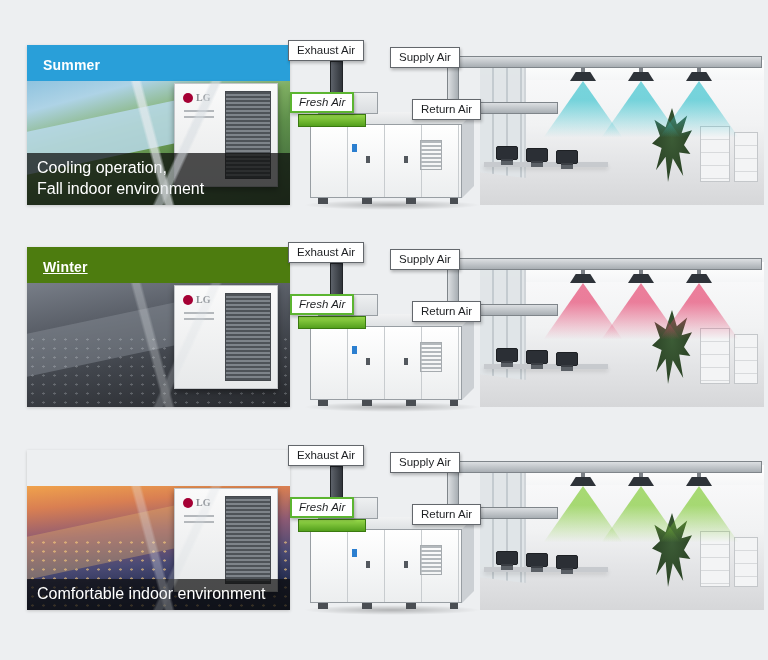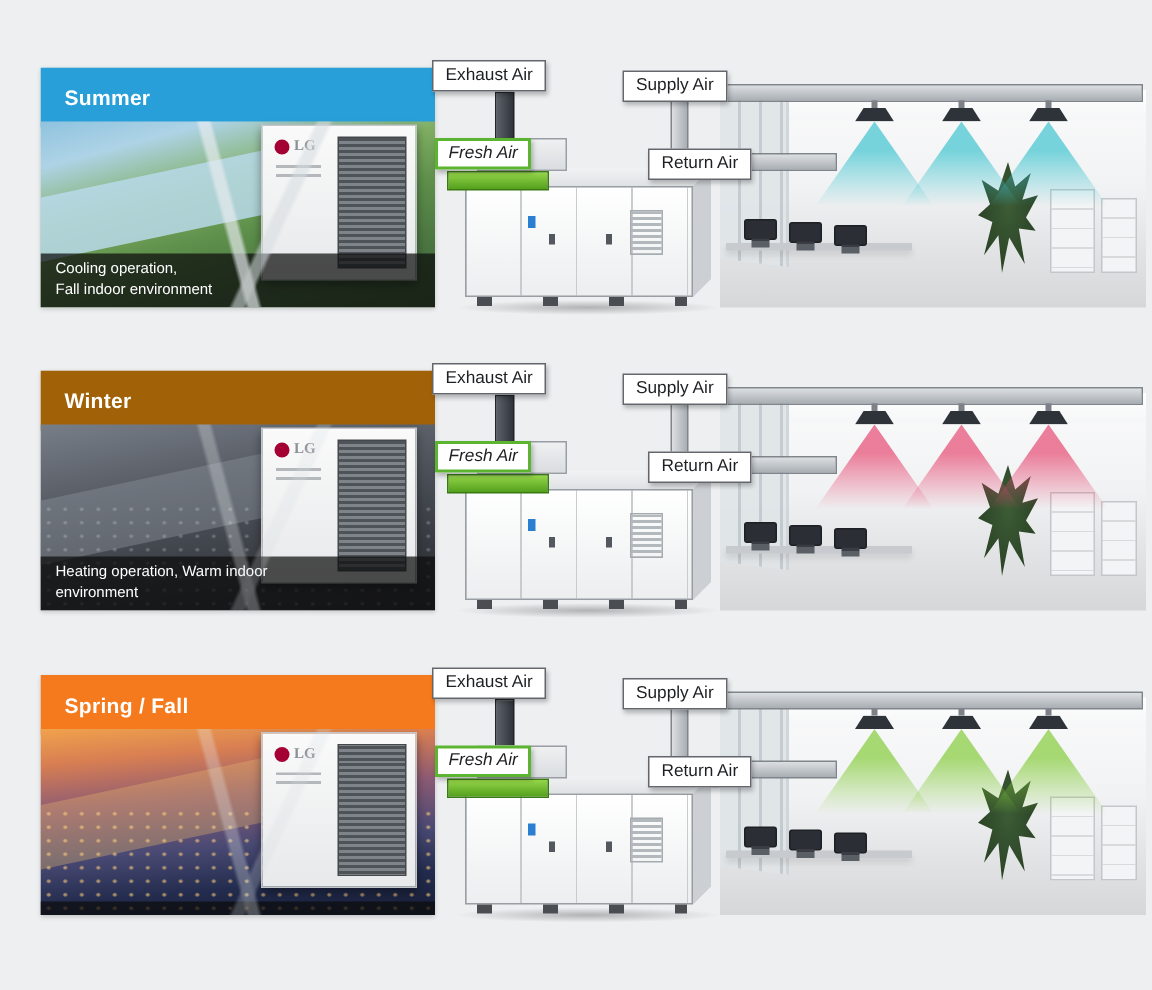--- a/index.html
+++ b/index.html
@@ -34,30 +34,30 @@
 
   .lg-unit { position:absolute; right:12px; top:2px; width:104px; height:104px;
     background:linear-gradient(180deg,#fafafa,#e7e9ea); border:1px solid #c3c6c9; box-shadow:0 3px 6px rgba(0,0,0,.4); }
   .lg-logo { position:absolute; left:8px; top:8px; display:flex; align-items:center; gap:3px; font-size:10px; font-weight:bold; color:#8d9196;font-family:Liberation Serif, serif; }
   .lg-dot { width:10px; height:10px; border-radius:50%; background:#a50034; display:inline-block; }
   .unit-lines { position:absolute; left:9px; top:26px; width:30px; height:8px;
     background:repeating-linear-gradient(180deg,#b4b8bc 0 2px, transparent 2px 6px); }
   .grille { position:absolute; right:6px; top:7px; bottom:7px; width:46px;
     background:repeating-linear-gradient(180deg,#4e5358 0 2px,#7e848a 2px 4px); border:1px solid #44484d; }
   .caption { position:absolute; left:0; right:0; bottom:0; background:rgba(12,12,12,.72);
-    color:#fff; font-size:10px; line-height:1.35; padding:4px 10px 5px; }
+    color:#fff; font-size:16px; line-height:1.35; padding:4px 10px 5px; }
 
   
   .tag { position:absolute; z-index:8; background:#fff; border:1px solid #63676c; color:#1d1f22;
     font-size:11.5px; padding:3px 8px 4px; white-space:nowrap; box-shadow:1px 2px 3px rgba(0,0,0,.25); }
   .tag.fresh { border-width:2px; padding:2px 7px 3px; }
   .tag.exhaust { left:288px; top:0; }
   .tag.fresh   { left:290px; top:52px;font-style:italic; }
-  .tag.supply  { left:415px; top:7px; }
-  .tag.return  { left:432px; top:59px; }
+  .tag.supply  { left:390px; top:7px; }
+  .tag.return  { left:412px; top:59px; }
 
   
   .pipe { position:absolute; z-index:3; }
   .pipe.gray  { background:linear-gradient(180deg,#dcdfe2,#a8aeb3); border:1px solid #7f858a; }
   .pipe.gray.vert { background:linear-gradient(90deg,#dcdfe2,#a8aeb3); }
   .pipe.dark  { background:linear-gradient(90deg,#5d626a,#30343a); border:1px solid #212428; }
   .pipe.green { background:linear-gradient(180deg,#95d649,#54a01d); border:1px solid #3a7a10; z-index:5; }
   .exh-v    { left:330px; top:21px;  width:13px; height:36px; }
   .fresh-h  { left:298px; top:74px;  width:68px; height:13px; }
   .supply-h { left:444px; top:16px;  width:318px; height:12px; }
@@ -195,37 +195,33 @@
       <div class="vent v3">
         <span class="stem"></span>
         <span class="head"></span>
         <span class="cone"></span>
       </div>
     </div>
   </section>
 
   <section class="row" id="row-1">
     <div class="left-panel">
-      <div class="banner" style="background-color: #a16207;">
+      <div class="banner" style="background-color: #4d7c0f; text-decoration: underline;">
         <span class="banner-text">Winter</span>
       </div>
       <div class="photo photo-winter">
         <div class="photo-band"></div>
         <div class="photo-lights"></div>
         <div class="lg-unit">
           <div class="lg-logo">
             <span class="lg-dot"></span>
             <span class="lg-text">LG</span>
           </div>
           <div class="unit-lines"></div>
           <div class="grille"></div>
-        </div>
-        <div class="caption">
-          <div class="cap-line">Heating operation, Warm indoor</div>
-          <div class="cap-line">environment</div>
         </div>
       </div>
     </div>
 
     <div class="pipe dark vert exh-v"></div>
     <div class="pipe green fresh-h"></div>
     <div class="pipe gray supply-h"></div>
     <div class="pipe gray vert supply-v"></div>
     <div class="pipe gray return-h"></div>
     <div class="pipe gray vert return-v"></div>
@@ -271,35 +267,33 @@
       <div class="vent v3">
         <span class="stem"></span>
         <span class="head"></span>
         <span class="cone"></span>
       </div>
     </div>
   </section>
 
   <section class="row" id="row-2">
     <div class="left-panel">
-      <div class="banner" style="background-color: rgb(245, 122, 30);">
-        <span class="banner-text">Spring / Fall</span>
-      </div>
       <div class="photo photo-spring">
         <div class="photo-band"></div>
         <div class="photo-lights"></div>
         <div class="lg-unit">
           <div class="lg-logo">
             <span class="lg-dot"></span>
             <span class="lg-text">LG</span>
           </div>
           <div class="unit-lines"></div>
           <div class="grille"></div>
         </div>
         <div class="caption">
+          <div class="cap-line">Comfortable indoor environment</div>
         </div>
       </div>
     </div>
 
     <div class="pipe dark vert exh-v"></div>
     <div class="pipe green fresh-h"></div>
     <div class="pipe gray supply-h"></div>
     <div class="pipe gray vert supply-v"></div>
     <div class="pipe gray return-h"></div>
     <div class="pipe gray vert return-v"></div>

